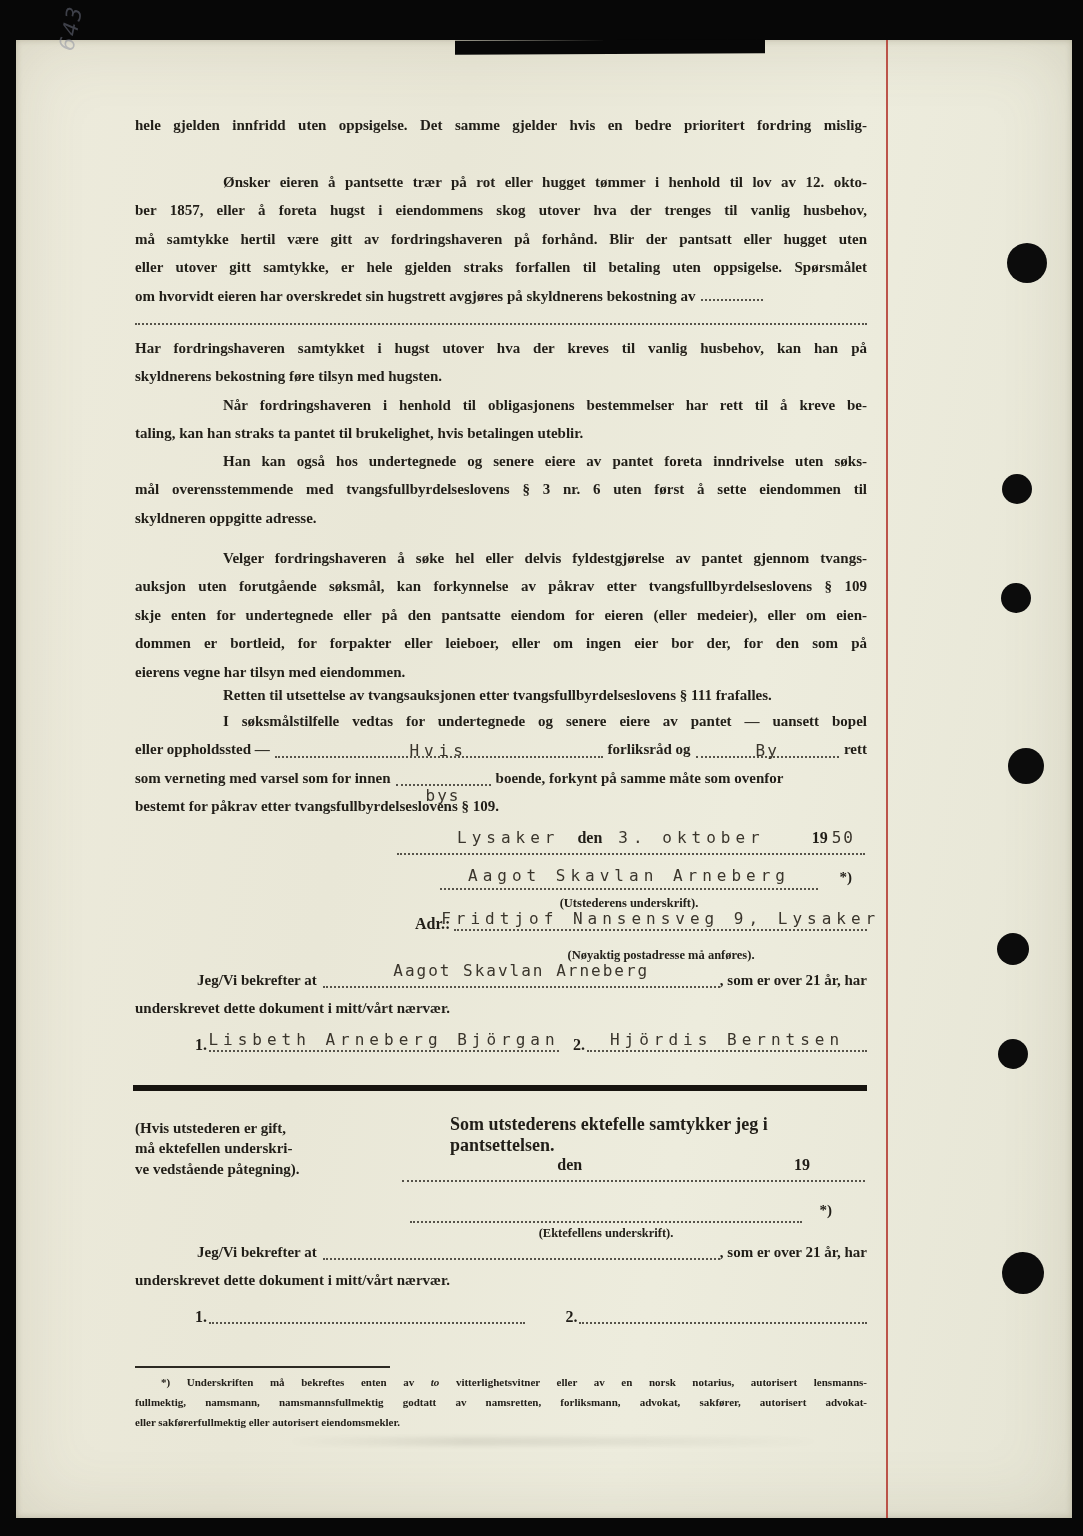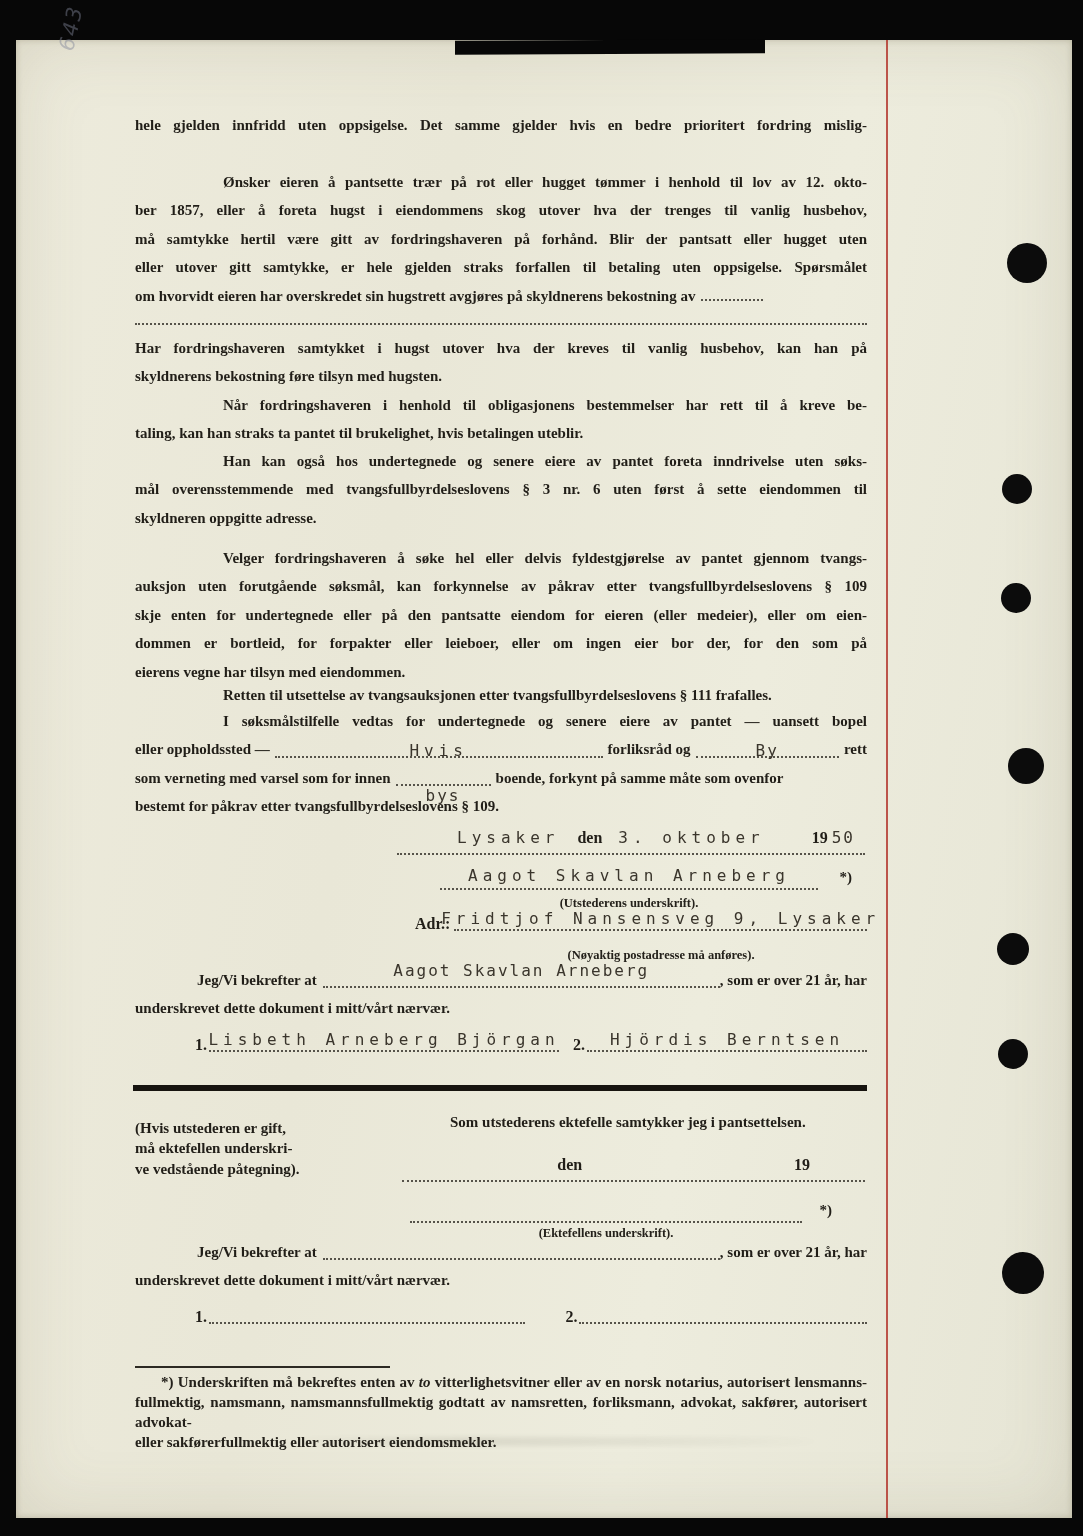--- a/index.html
+++ b/index.html
@@ -56,24 +56,24 @@
   .dots-tail{display:inline-block;width:62px;border-bottom:2px dotted #56534a;margin-left:6px;}
 
   
   .u-row{position:absolute;display:flex;align-items:baseline;border-bottom:2px dotted #56534a;padding-bottom:6px;}
   .caption{position:absolute;text-align:center;font-weight:700;font-size:12.5px;color:#24211b;}
   .sig-box{position:absolute;text-align:center;border-bottom:2px dotted #56534a;padding-bottom:3px;}
   .star{position:absolute;right:-34px;bottom:2px;font-weight:700;font-size:15px;color:#211e18;}
   .thick-rule{position:absolute;left:133px;top:1085px;width:734px;height:6px;background:#17140f;}
 
   .note{position:absolute;left:135px;top:1118px;width:285px;font-weight:700;font-size:15px;line-height:20.4px;color:#211e18;}
-  .consent{position:absolute;left:450px;top:1114px;width:417px;font-weight:700;font-size:15px;color:#211e18;}
+  .consent{position:absolute;left:450px;top:1114px;width:417px;font-weight:700;font-size:18px;color:#211e18;}
 
   .footnote-rule{position:absolute;left:135px;top:1366px;width:255px;border-top:2px solid #2c2922;}
-  .footnote{position:absolute;left:135px;top:1372px;width:732px;font-weight:700;font-size:15px;line-height:20px;color:#24211b;}
+  .footnote{position:absolute;left:135px;top:1372px;width:732px;font-weight:700;font-size:11px;line-height:20px;color:#24211b;}
   .footnote .fn1{text-indent:26px;}
   .fn-em{font-style:italic;}
 </style>
 </head>
 <body>
 
 <div class="paper"></div>
 <div class="top-notch"></div>
 <div class="pencil">643</div>
 <div class="red-line"></div>

